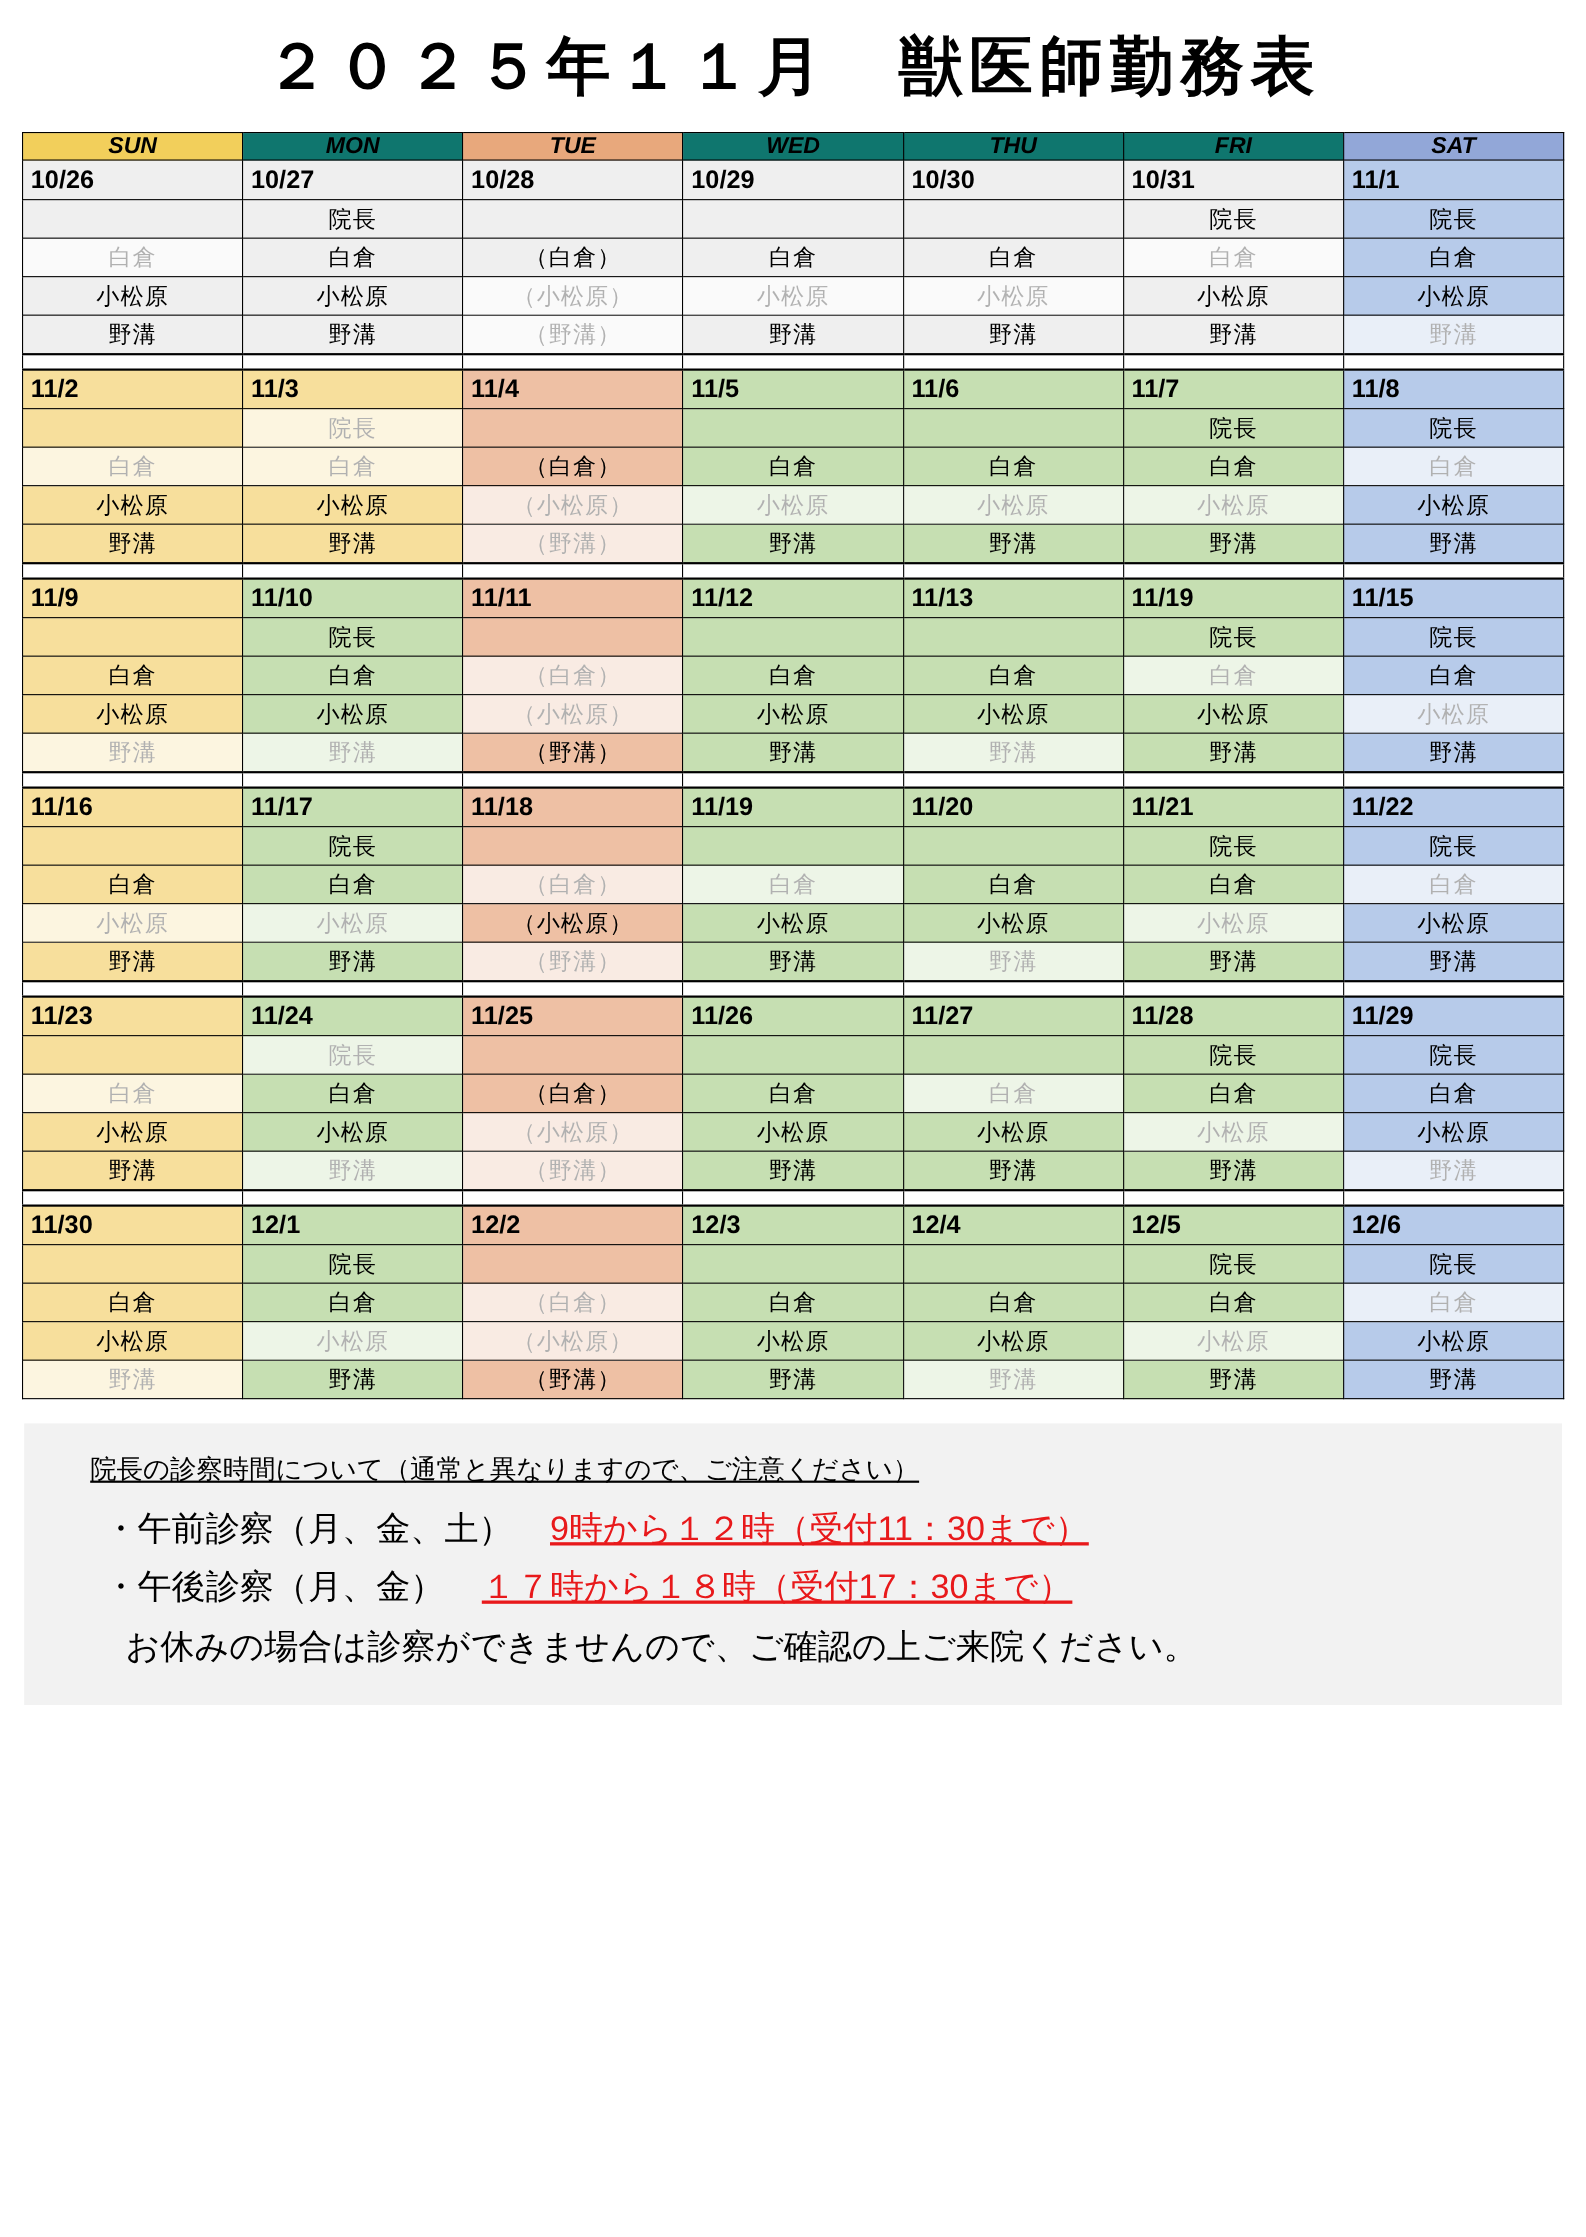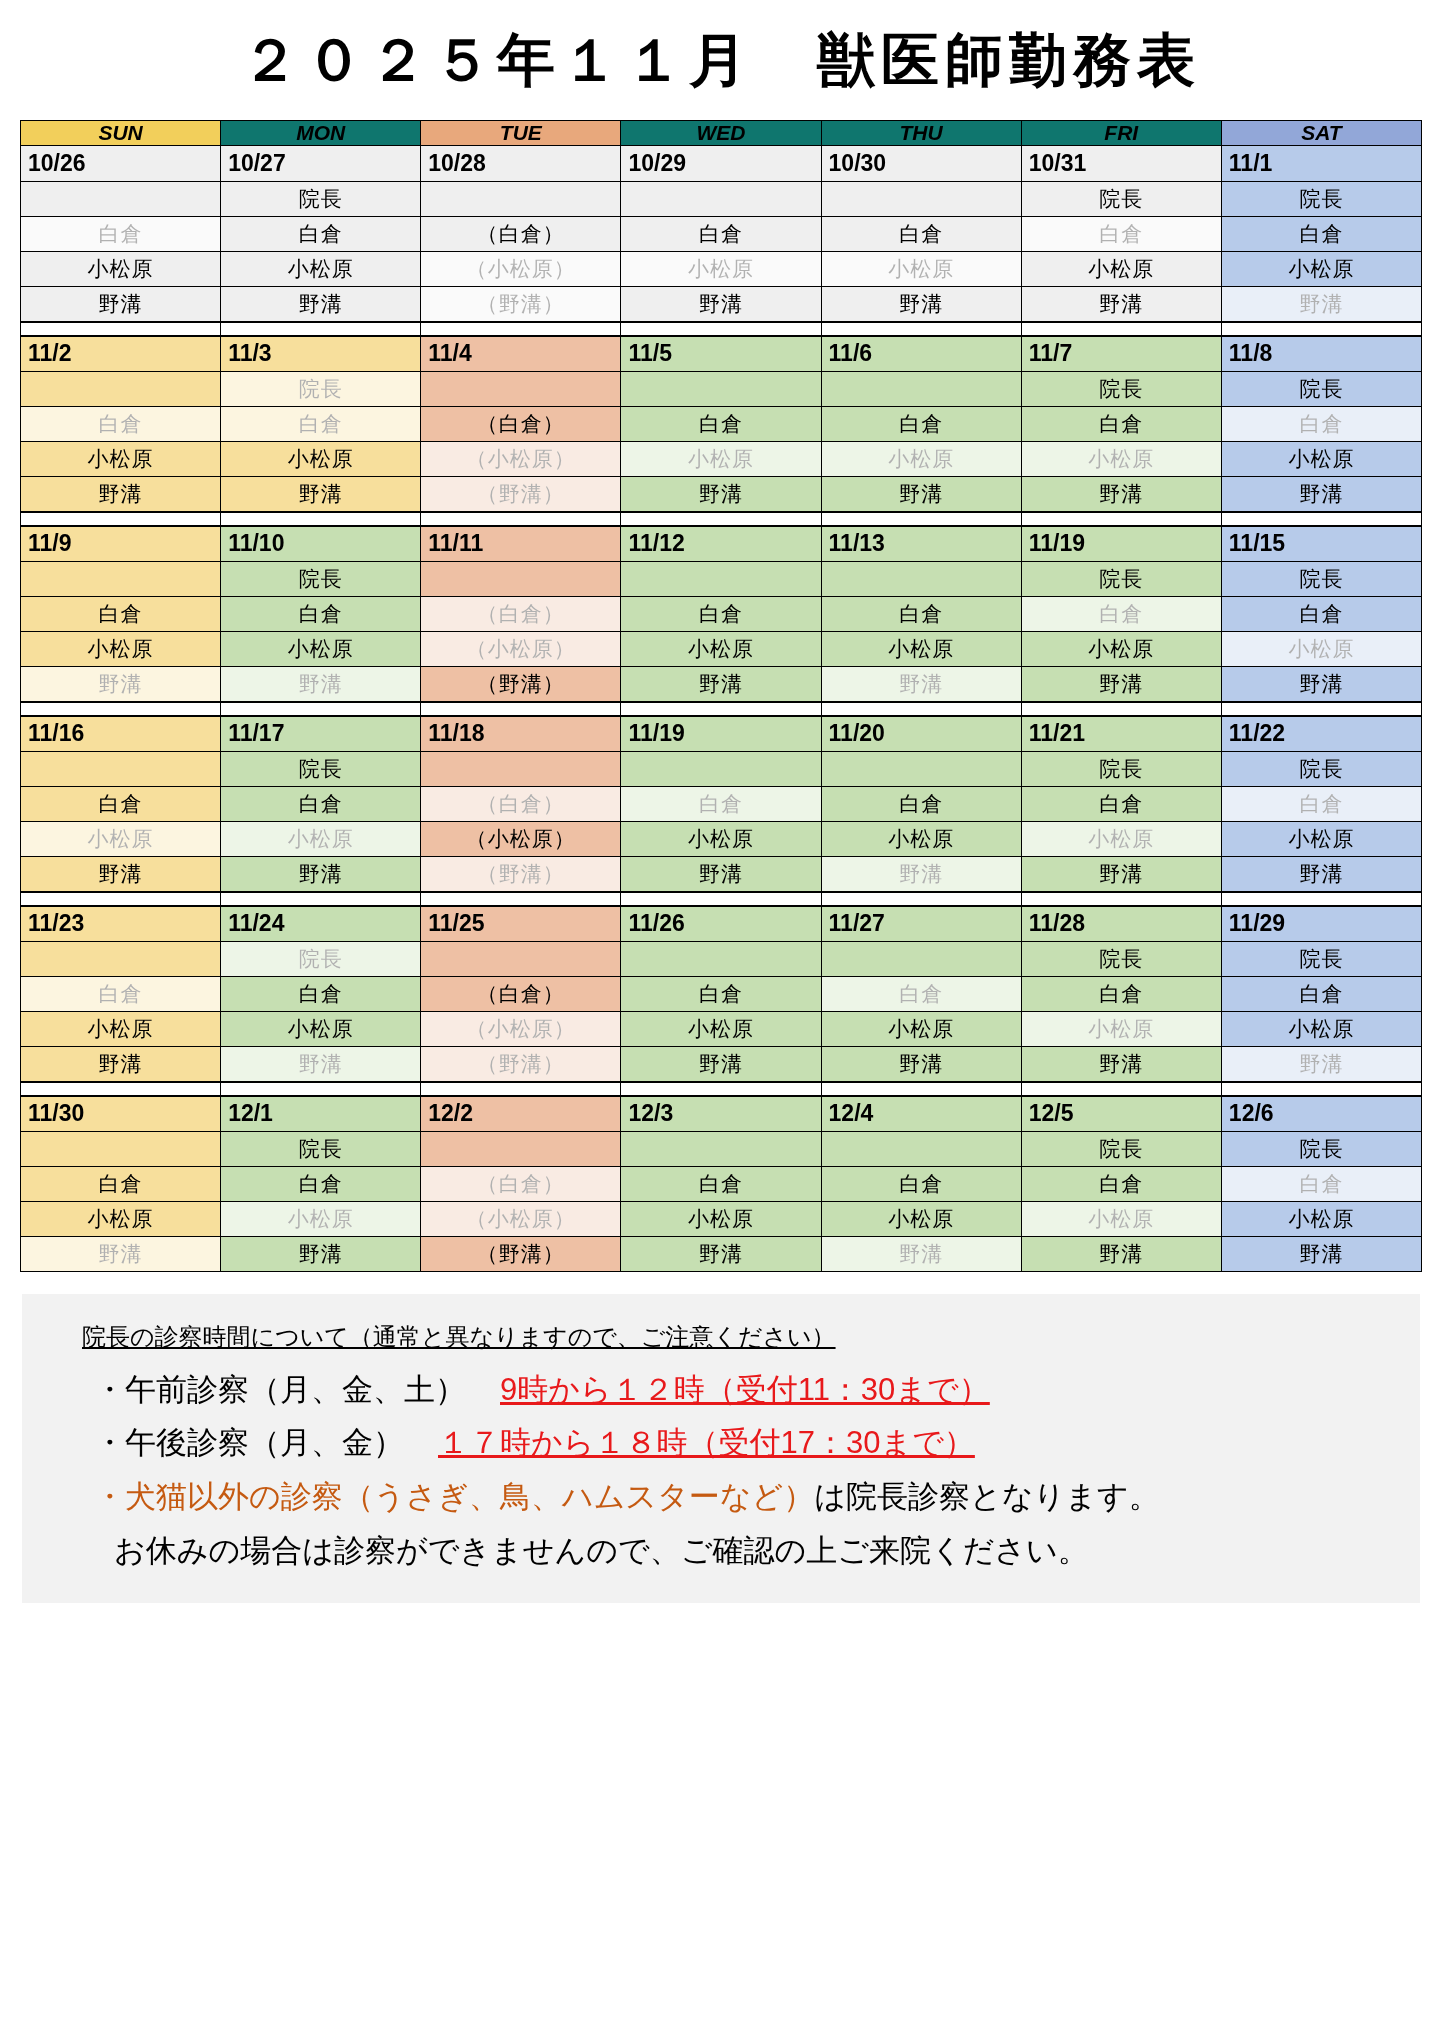--- a/index.html
+++ b/index.html
@@ -473,19 +473,16 @@
   </div>
 
   <div class="notes">
     <div class="note-line note-head">院長の診察時間について（通常と異なりますので、ご注意ください）</div>
     <div class="note-line note-bullet">
       <span>・午前診察（月、金、土）</span><span class="time-red">9時から１２時（受付11：30まで）</span>
     </div>
     <div class="note-line note-bullet">
       <span>・午後診察（月、金）</span><span class="time-red">１７時から１８時（受付17：30まで）</span>
     </div>
-    <div class="note-line note-bullet">
-      <span class="orange">・</span><span class="orange">犬猫以外の診察（うさぎ、鳥、ハムスターなど）</span><span>は院長診察となります。</span>
-    </div>
     <div class="note-line note-last">お休みの場合は診察ができませんので、ご確認の上ご来院ください。</div>
   </div>
 
 </div>
 
 </body></html>

